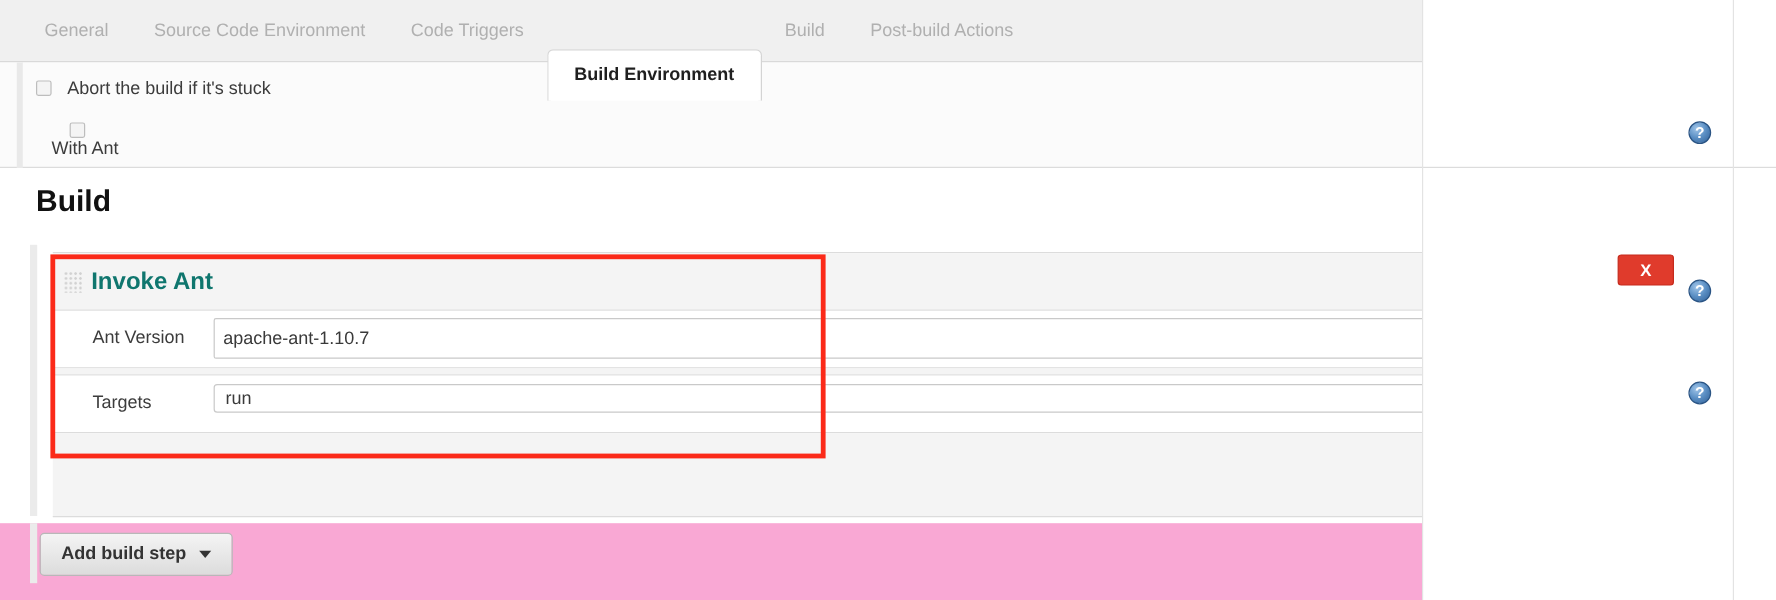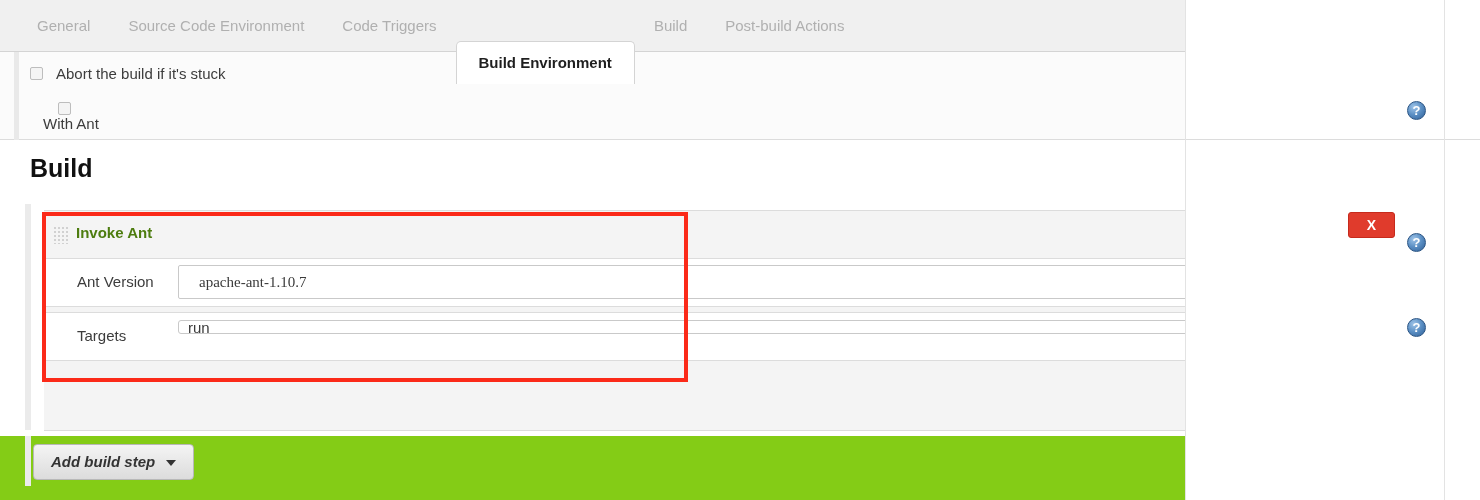--- a/index.html
+++ b/index.html
@@ -106,48 +106,48 @@
 
   .drag-handle{
     position:absolute;left:9px;top:15px;width:16px;height:18px;
     background-image:radial-gradient(#cfcfcf 1px, transparent 1.2px);
     background-size:4px 4px;
     background-position:0 0;
     opacity:.95;
   }
   .step-title{
     position:absolute;left:32px;top:13px;
-    font-size:15px;font-weight:bold;color:#4d7c0f;
+    font-size:20px;font-weight:bold;color:#0f766e;
   }
 
   .flabel{
     position:absolute;right:calc(100% - 148px);top:14px;
     font-size:15px;color:#3c3c3c;text-align:right;white-space:nowrap;
   }
   .flabel.av{left:33px;right:auto;}
   .flabel.tg{left:33px;right:auto;}
 
   select.antversion{
     position:absolute;left:134px;top:6px;width:1212px;height:34px;
-    font-family:Liberation Serif, serif;font-size:15px;color:#3a3a3a;
+    font-family:Liberation Sans, sans-serif;font-size:15px;color:#3a3a3a;
     background:#ffffff;
     border:1px solid #c9c9c9;
     border-radius:2px;
-    padding:0 20px;
+    padding:0 7px;
     box-sizing:border-box;
     -webkit-appearance:none;appearance:none;
   }
   .sel-arrow{
     position:absolute;left:1329px;top:18px;
     width:0;height:0;border-left:5px solid transparent;border-right:5px solid transparent;
     border-top:7px solid #1a1a1a;pointer-events:none;
   }
 
   input.targets{
-    position:absolute;left:134px;top:7px;width:1159px;height:14px;
+    position:absolute;left:134px;top:7px;width:1159px;height:24px;
     font-family:"Liberation Sans", sans-serif;font-size:15px;color:#3a3a3a;
     background:#ffffff;
     border:1px solid #c9c9c9;
     border-radius:3px;
     padding:0 9px;
     box-sizing:border-box;
   }
   .targets-btn{
     position:absolute;left:1304px;top:7px;width:40px;height:32px;
     background:linear-gradient(#fdfdfd,#e9e9e9);
@@ -192,21 +192,21 @@
     position:absolute;left:1348px;top:212px;width:47px;height:26px;
     background:#e03b2c;
     border:1px solid #c62a1c;
     border-radius:3px;
     box-sizing:border-box;
     color:#ffffff;font-size:14px;font-weight:bold;line-height:24px;text-align:center;
     cursor:pointer;
   }
 
   
-  .addwrap{position:absolute;left:0;top:436px;width:1185px;height:64px;background:#84cc16;font-style:italic;}
+  .addwrap{position:absolute;left:0;top:436px;width:1185px;height:64px;background:#f9a8d4;}
   .add-gutter{position:absolute;left:25px;top:0;width:6px;height:50px;background:#ebebeb;}
   .addbtn{
     position:absolute;left:33px;top:8px;height:36px;line-height:34px;
     padding:0 17px;
     font-size:15px;font-weight:bold;color:#333333;
     background:linear-gradient(#f4f4f4,#dcdcdc);
     border:1px solid #b8b8b8;
     border-radius:4px;
     box-sizing:border-box;cursor:pointer;white-space:nowrap;
   }

